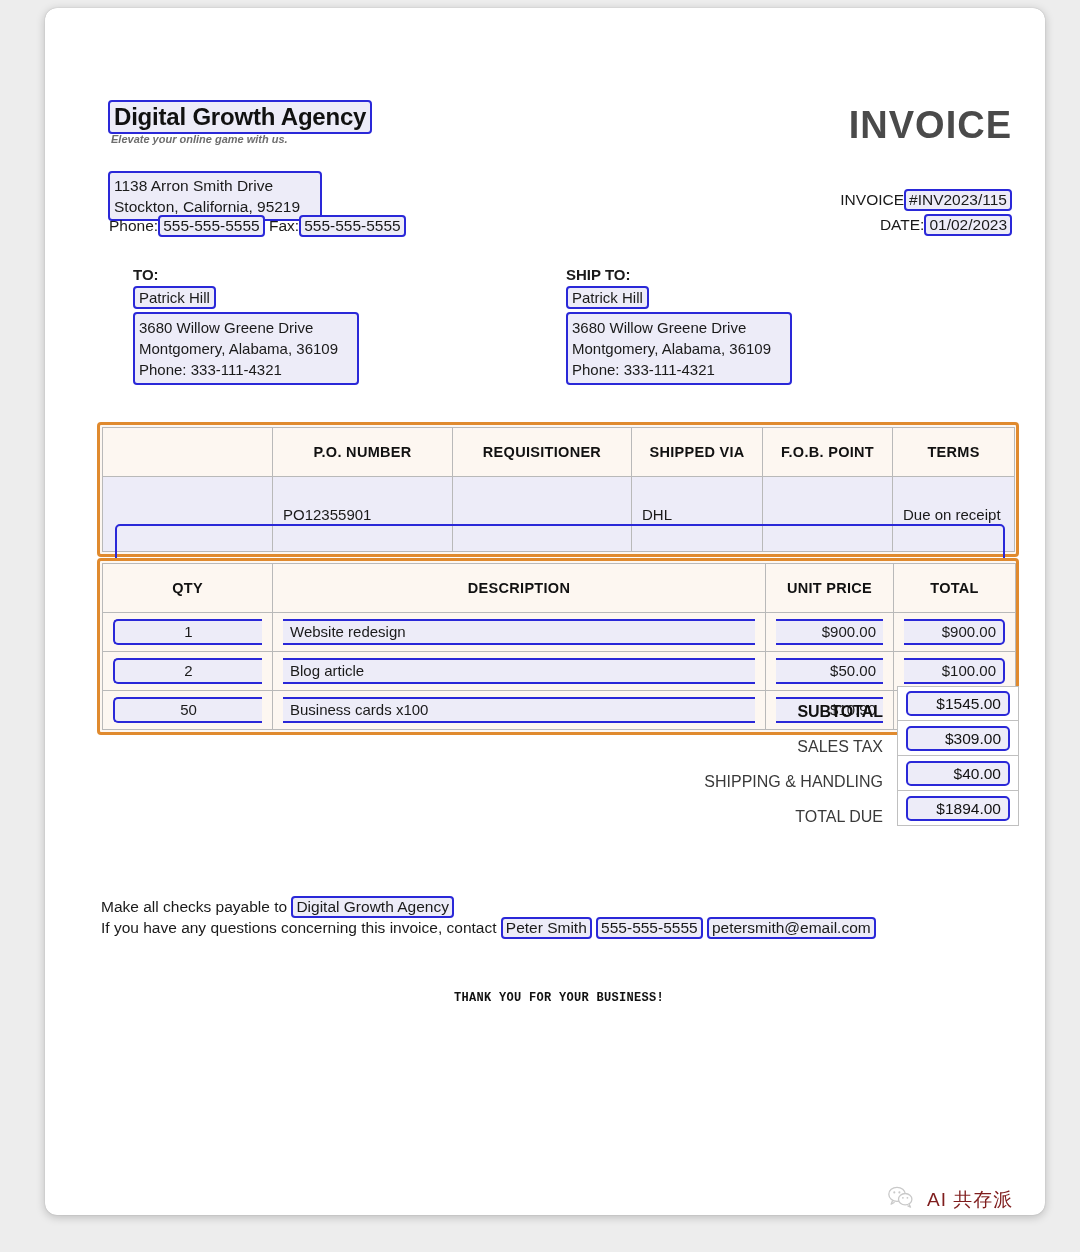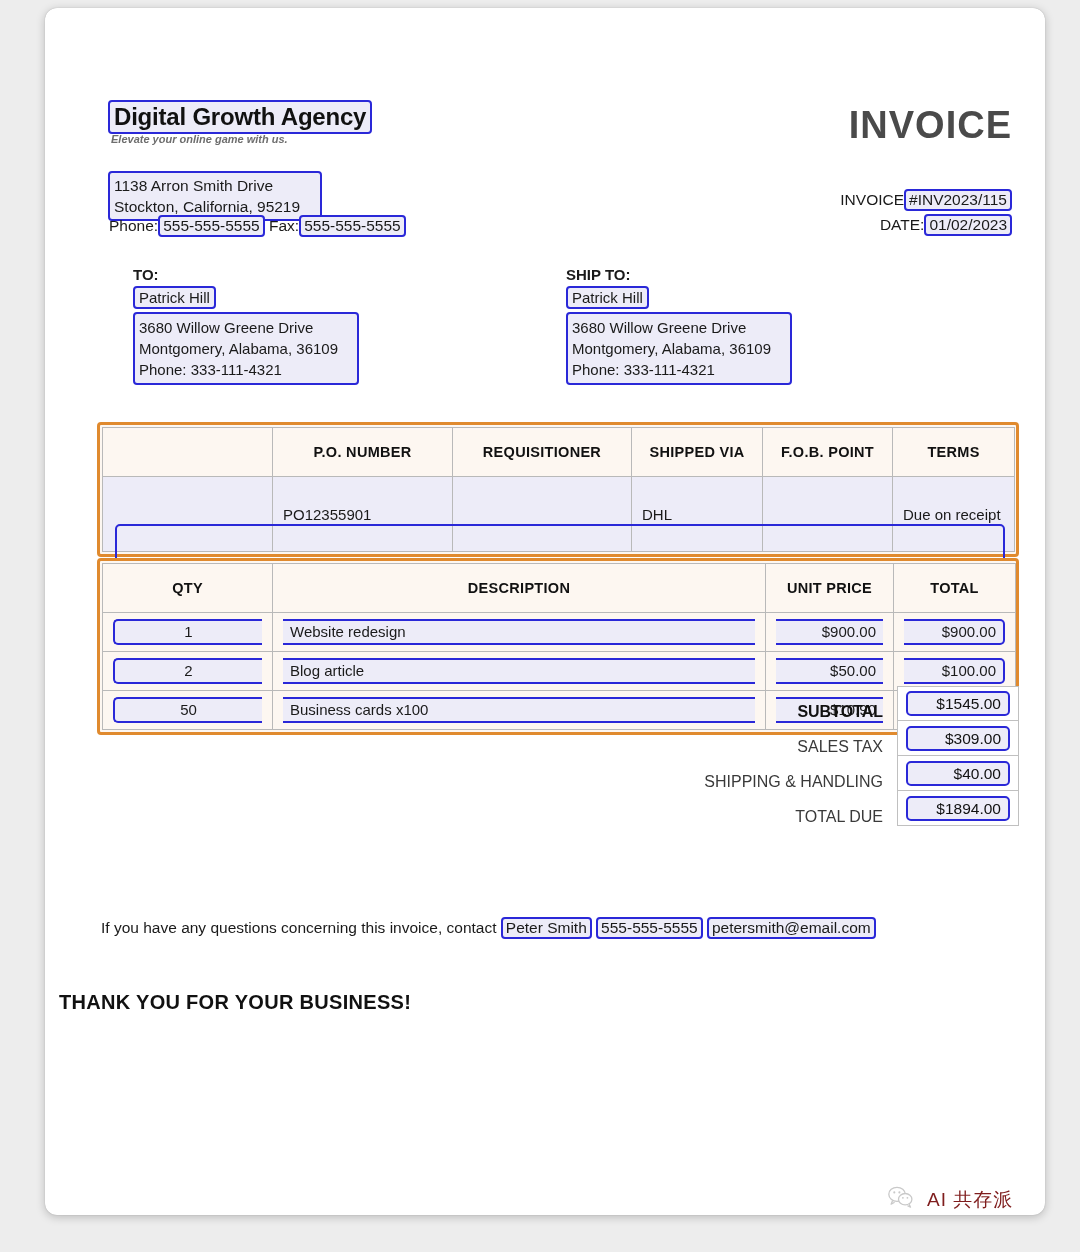--- a/index.html
+++ b/index.html
@@ -295,24 +295,26 @@
   }
   #foot-line1 { top: 888px; }
   #foot-line2 { top: 909px; }
   .foot .ann { padding: 0 3px; }
 
   .thanks {
     position: absolute;
     left: 0;
     right: 0;
     top: 983px;
-    font-size: 20px;
+    text-align: center;
+    font-size: 12px;
     font-weight: bold;
     color: #111;
     letter-spacing: 0.3px;
+    font-family: Liberation Mono, monospace;
   }
 
   
   .watermark {
     position: absolute;
     left: 888px;
     top: 1186px;
     display: flex;
     align-items: center;
     gap: 13px;
@@ -491,20 +493,24 @@
           </div>
         </div>
         <div class="trow">
           <div class="tlabel">TOTAL DUE</div>
           <div class="tvalue-cell">
             <span class="tvalue">$1894.00</span>
           </div>
         </div>
       </div>
 
+      <div class="foot" id="foot-line1">
+        <span>Make all checks payable to</span>
+        <span class="ann">Digital Growth Agency</span>
+      </div>
       <div class="foot" id="foot-line2">
         <span>If you have any questions concerning this invoice, contact</span>
         <span class="ann">Peter Smith</span>
         <span class="ann">555-555-5555</span>
         <span class="ann">petersmith@email.com</span>
       </div>
 
       <div class="thanks">THANK YOU FOR YOUR BUSINESS!</div>
 
     </div>

